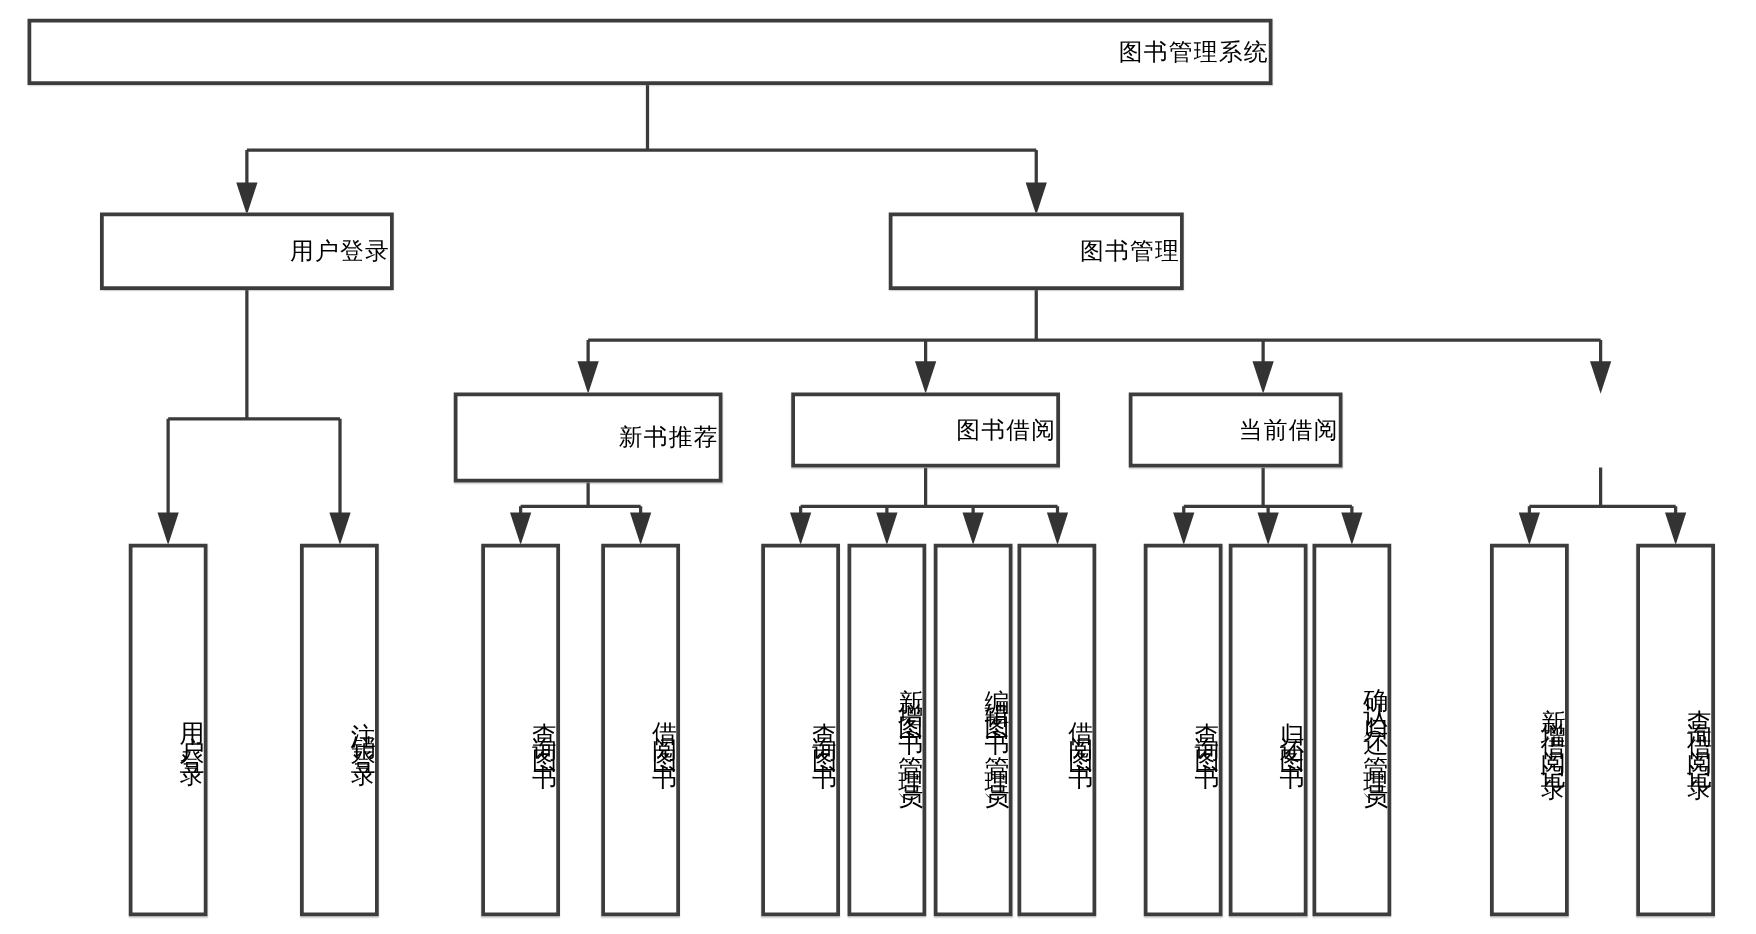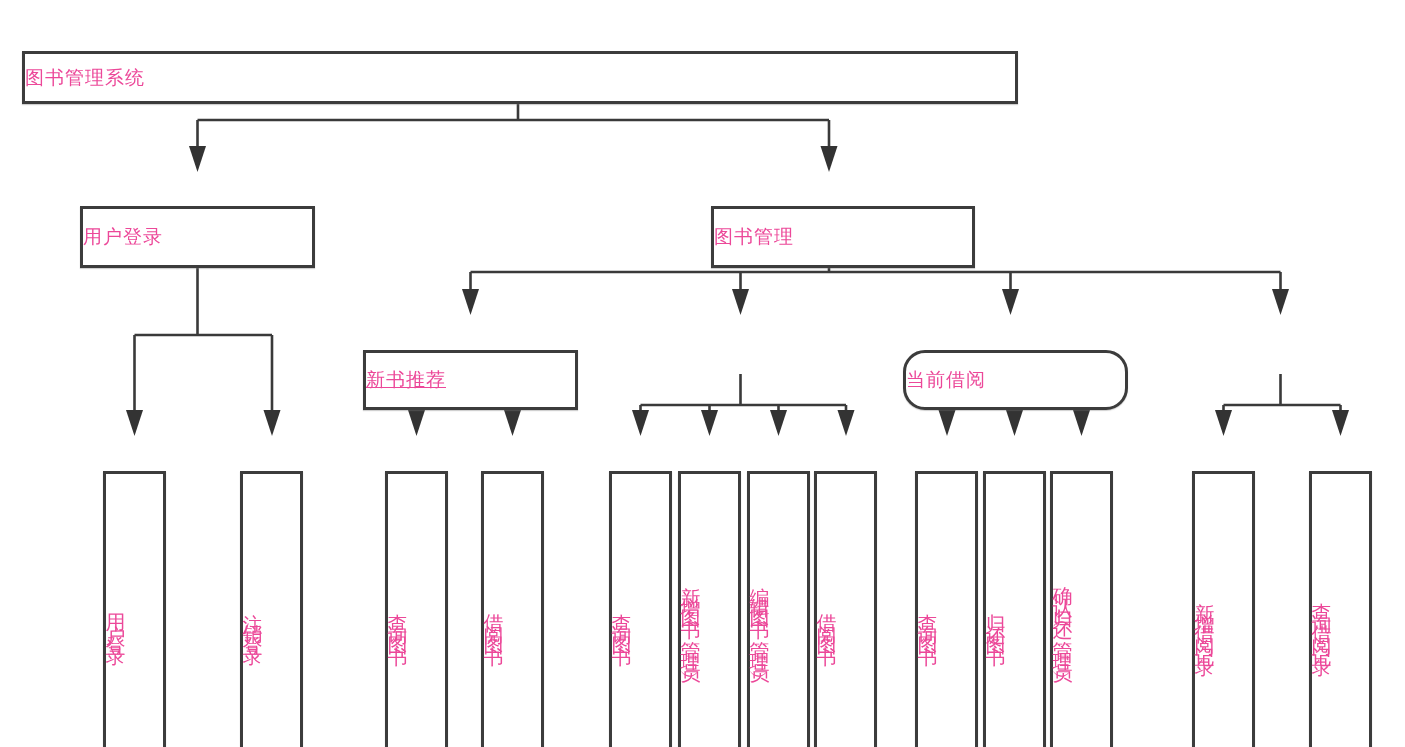--- a/index.html
+++ b/index.html
@@ -23,25 +23,24 @@
     height: 747px;
     z-index: 1;
   }
   .box {
     position: absolute;
     box-sizing: border-box;
     background: #ffffff;
     border: 3px solid #3c3c3c;
     display: flex;
     align-items: center;
-    justify-content: flex-start;
-    color: #ec4899;
+    justify-content: flex-end;
+    color: #000000;
     z-index: 2;
     box-shadow: 0 1px 1px rgba(120,120,120,0.35);
-    margin-top: 36px;
   }
   .hlabel {
     font-size: 19px;
     letter-spacing: 1px;
     white-space: nowrap;
   }
   .leaf {
     top: 435px;
     width: 63px;
     height: 298px;
@@ -116,28 +115,31 @@
     </g>
   </svg>
 
   <div class="box" style="left:22px; top:15px; width:996px; height:53px;">
     <span class="hlabel">图书管理系统</span>
   </div>
 
   <div class="box" style="left:80px; top:170px; width:235px; height:62px;">
     <span class="hlabel">用户登录</span>
   </div>
-  <div class="box" style="left:711px; top:170px; width:264px; height:62px;">
+  <div class="box" style="left:711px; top:170px; width:236px; height:62px;">
     <span class="hlabel">图书管理</span>
   </div>
 
-  <div class="box" style="left:363px; top:314px; width:215px; height:60px;text-decoration:underline;">
+  <div class="box" style="left:363px; top:314px; width:215px; height:72px;">
     <span class="hlabel">新书推荐</span>
   </div>
-  <div class="box" style="left:903px; top:314px; width:225px; height:60px;border-radius:22px;">
+  <div class="box" style="left:633px; top:314px; width:215px; height:60px;">
+    <span class="hlabel">图书借阅</span>
+  </div>
+  <div class="box" style="left:903px; top:314px; width:171px; height:60px;">
     <span class="hlabel">当前借阅</span>
   </div>
 
   <div class="box leaf" style="left:103px;">
     <span class="vtext">用户登录</span>
   </div>
   <div class="box leaf" style="left:240px;">
     <span class="vtext">注销登录</span>
   </div>
 

